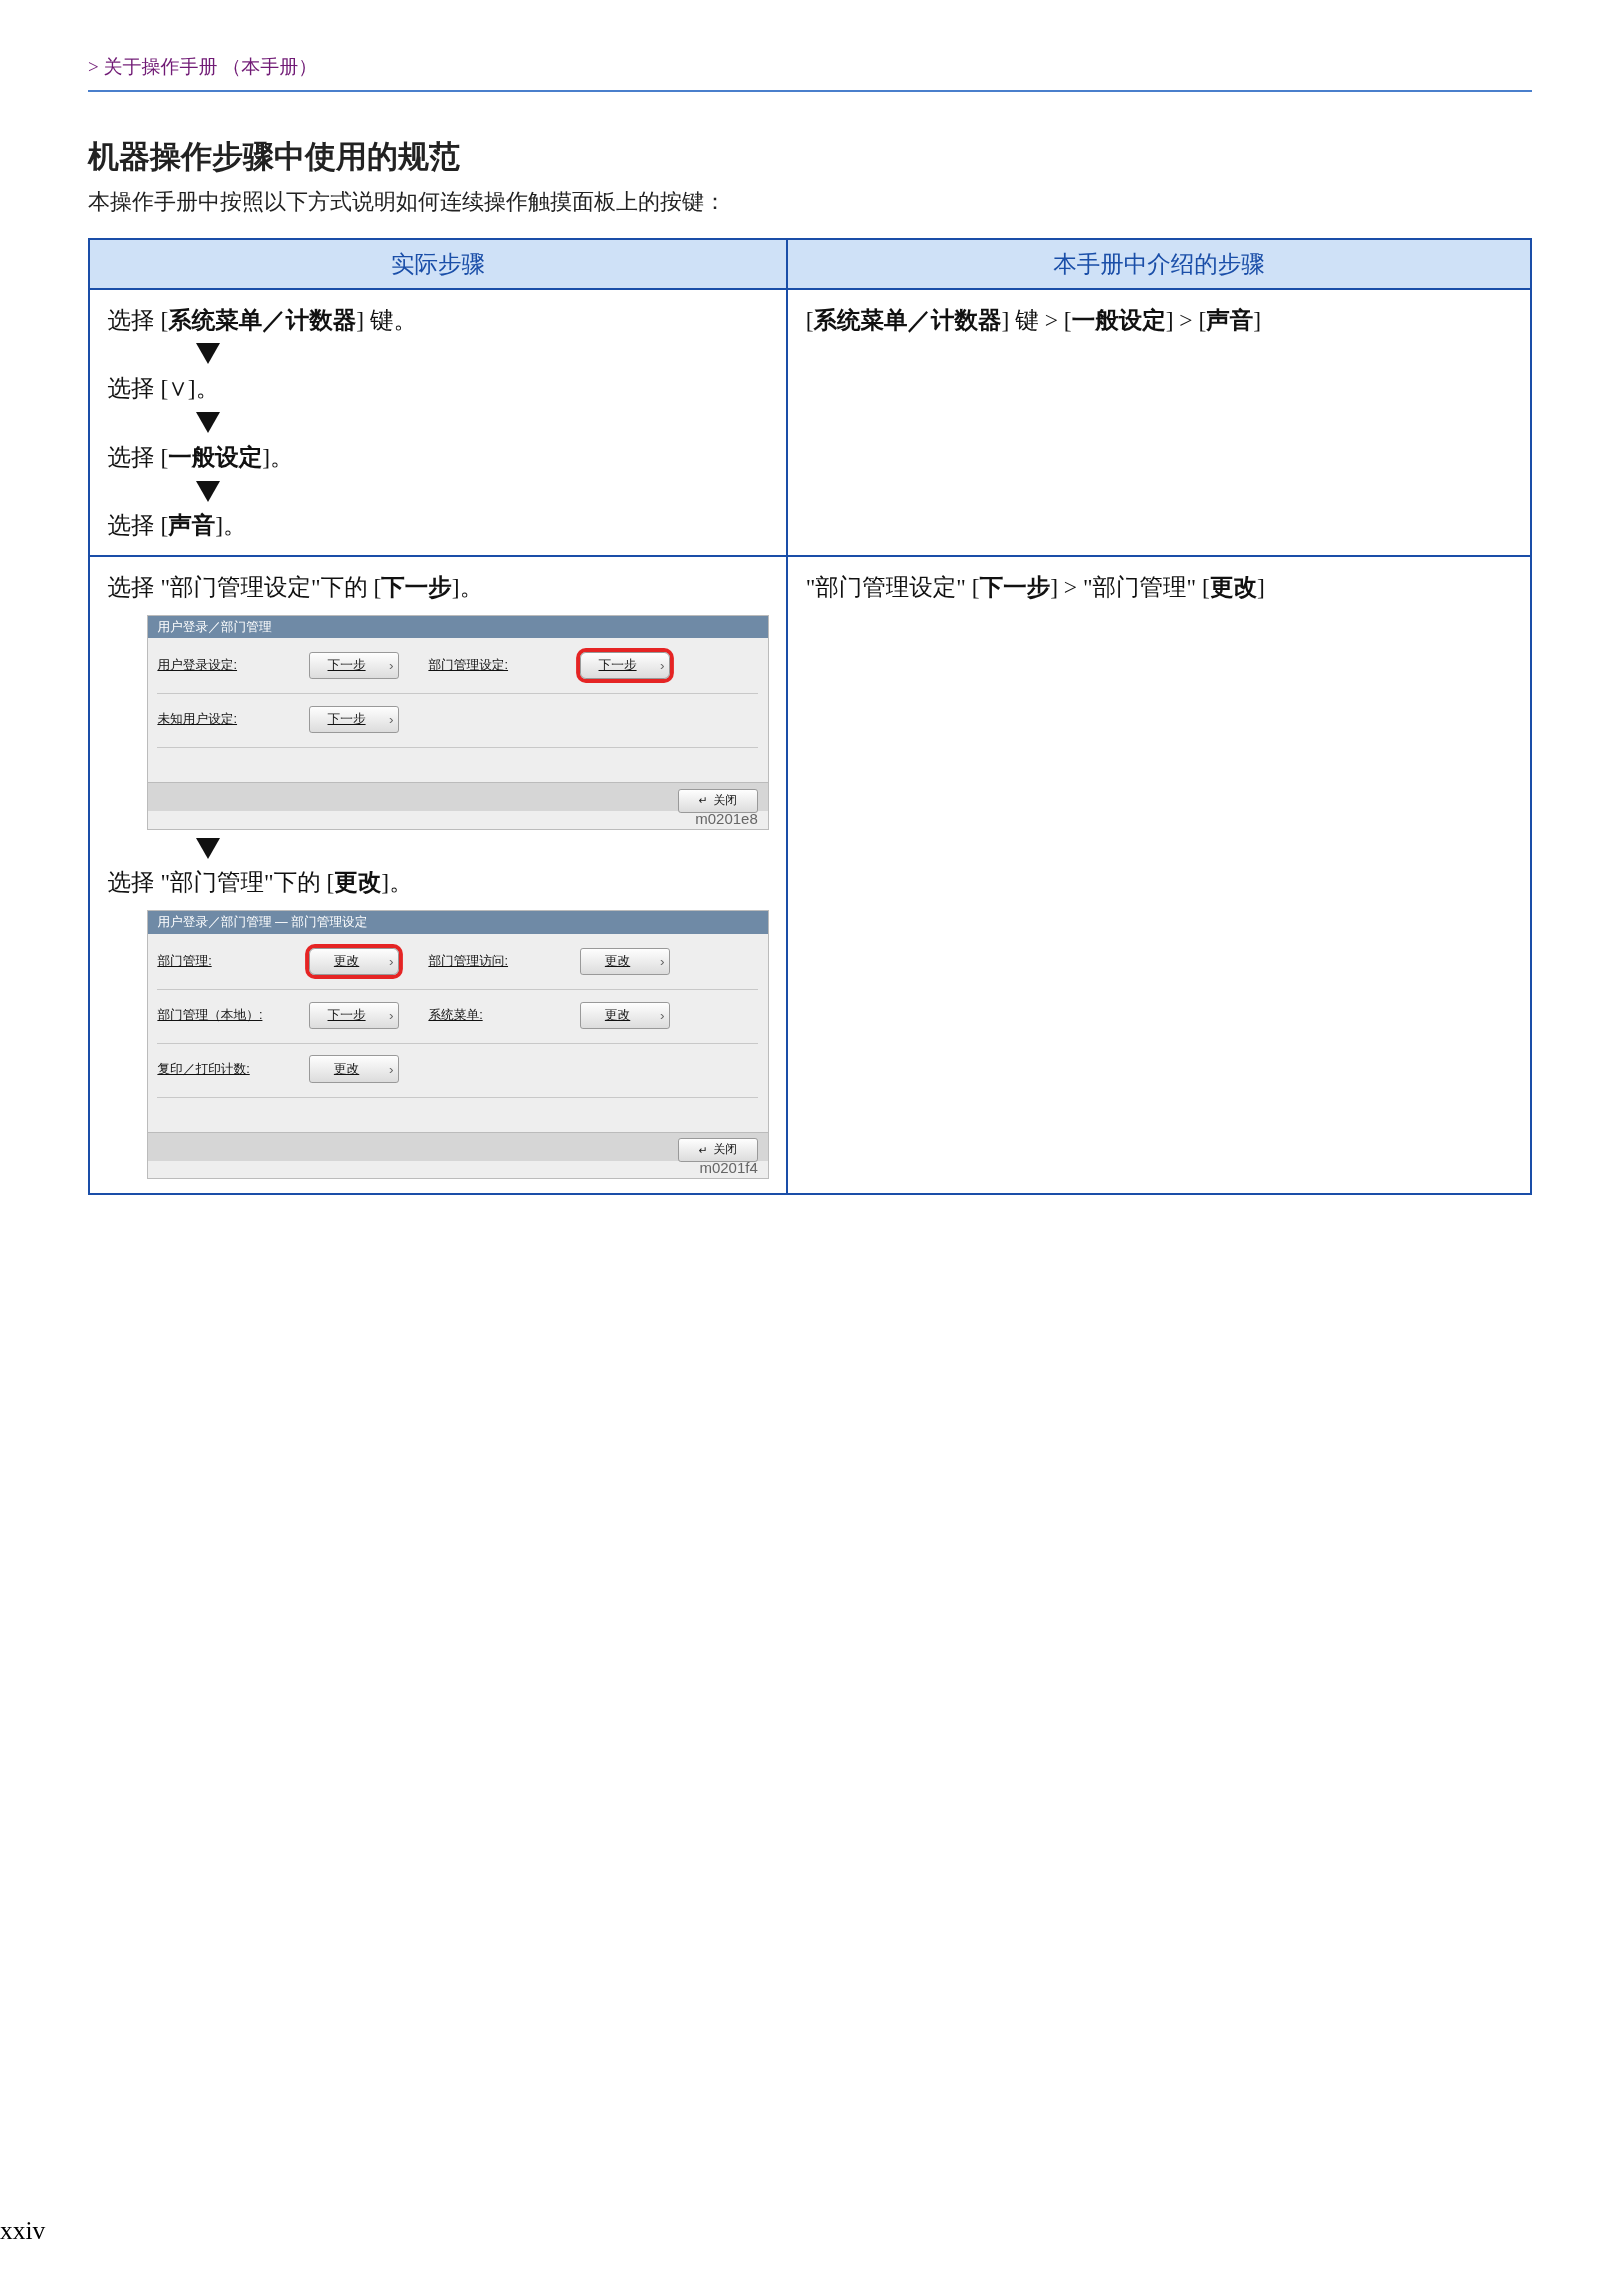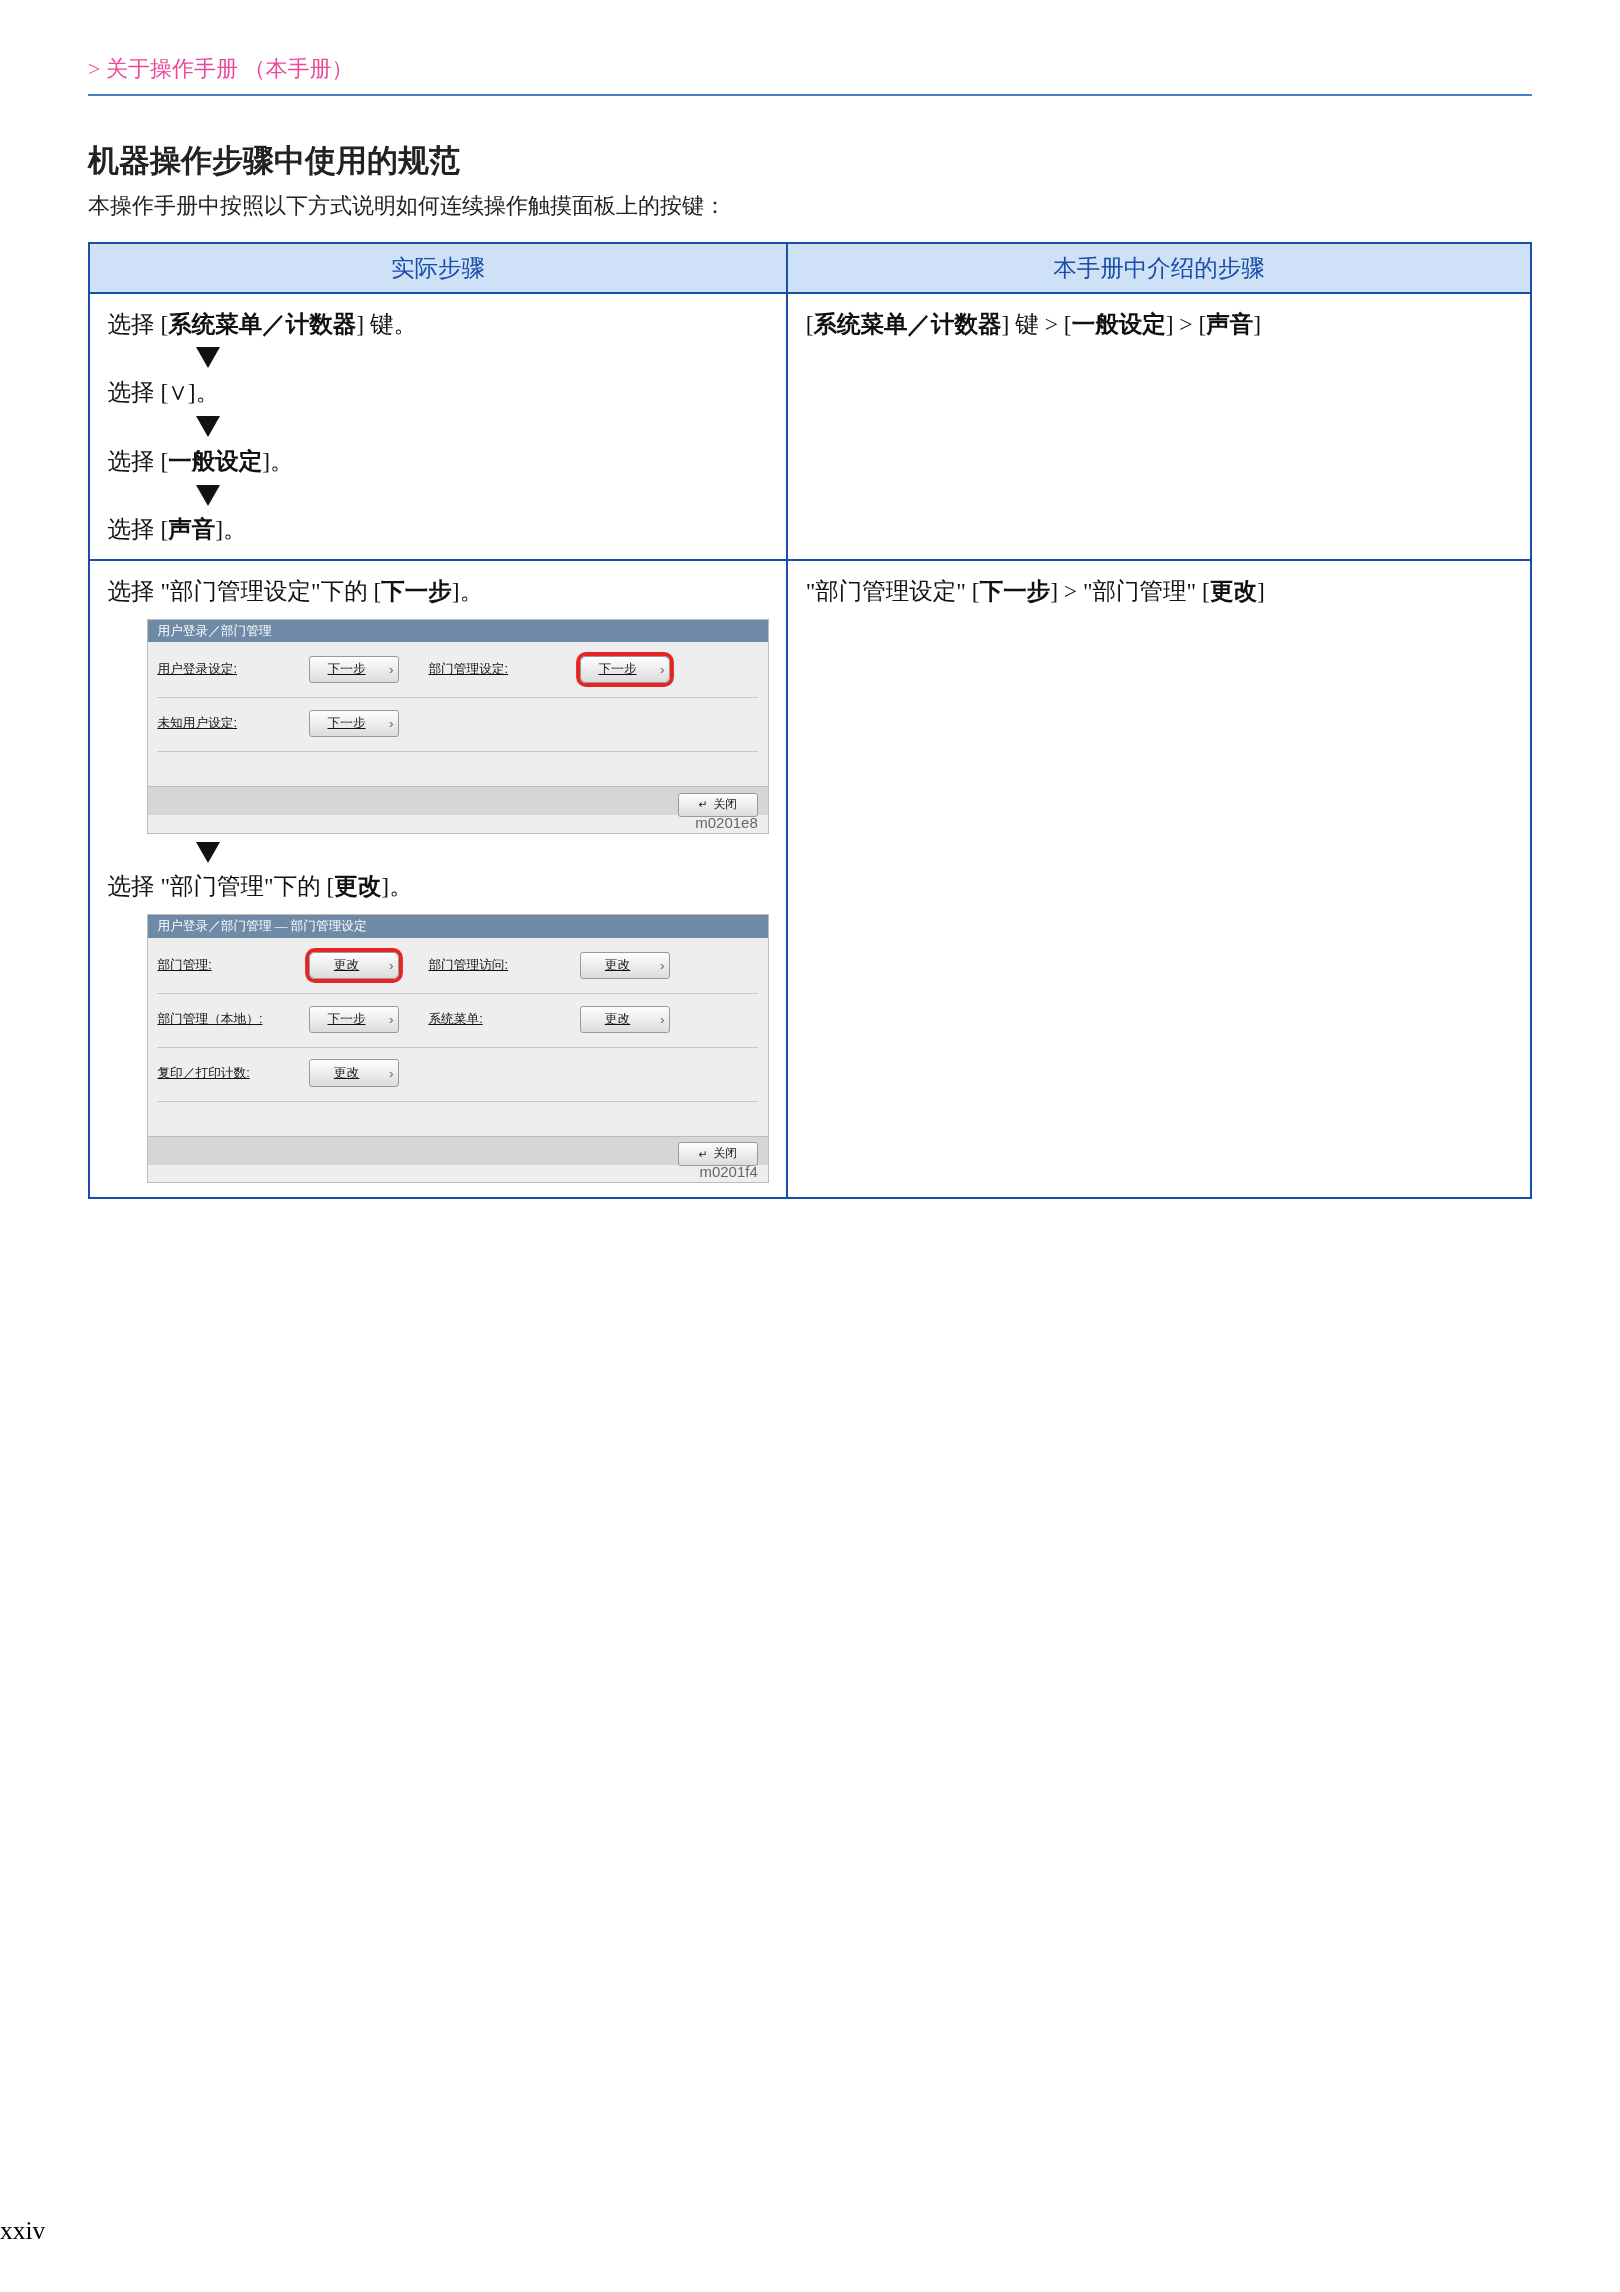--- a/index.html
+++ b/index.html
@@ -5,22 +5,22 @@
     * { box-sizing: border-box; margin: 0; padding: 0; }
     body {
       font-family: "SimSun", "宋体", serif;
       background: #fff;
       width: 1620px;
       height: 2293px;
       position: relative;
       padding: 54px 88px;
     }
     .breadcrumb-bar {
-      font-size: 22px;
-      color: #ec4899;
+      font-size: 19px;
+      color: #701a75;
       padding-bottom: 9.8px;
       border-bottom: 2px solid #4a7fcc;
       margin-bottom: 44px;
     }
     .section-title {
       font-size: 31px;
       font-weight: bold;
       color: #222;
       margin-bottom: 9px;
     }
@@ -69,21 +69,21 @@
       width: 622px;
       margin: 11.8px 0 0 39px;
       border: 1px solid #bbb;
       position: relative;
     }
     .panel-titlebar {
       background: #6f8aa6;
       color: #fff;
       font-size: 12.7px;
       padding: 2.9px 9.8px;
-      font-family: Liberation Serif, serif;
+      font-family: Liberation Sans, sans-serif;
     }
     .panel-body {
       background: #eee;
       padding: 13.7px 9.8px 69px 9.8px;
     }
     .panel-row {
       display: flex;
       align-items: center;
       margin-bottom: 13.7px;
       text-decoration: underline;

